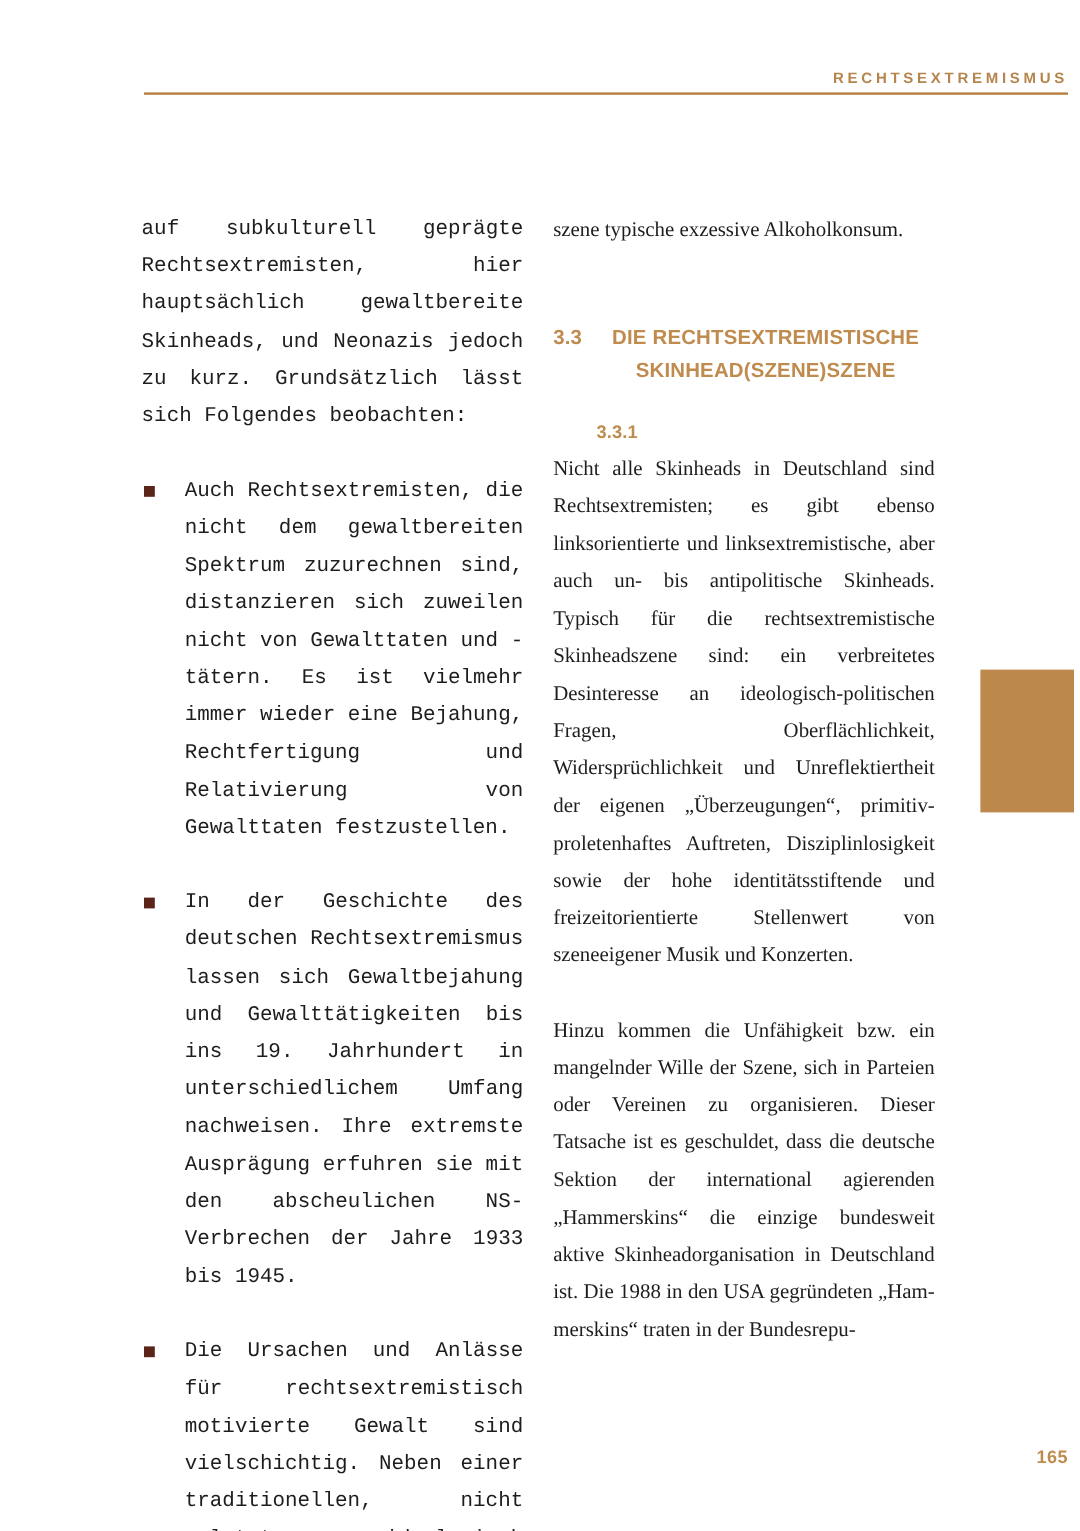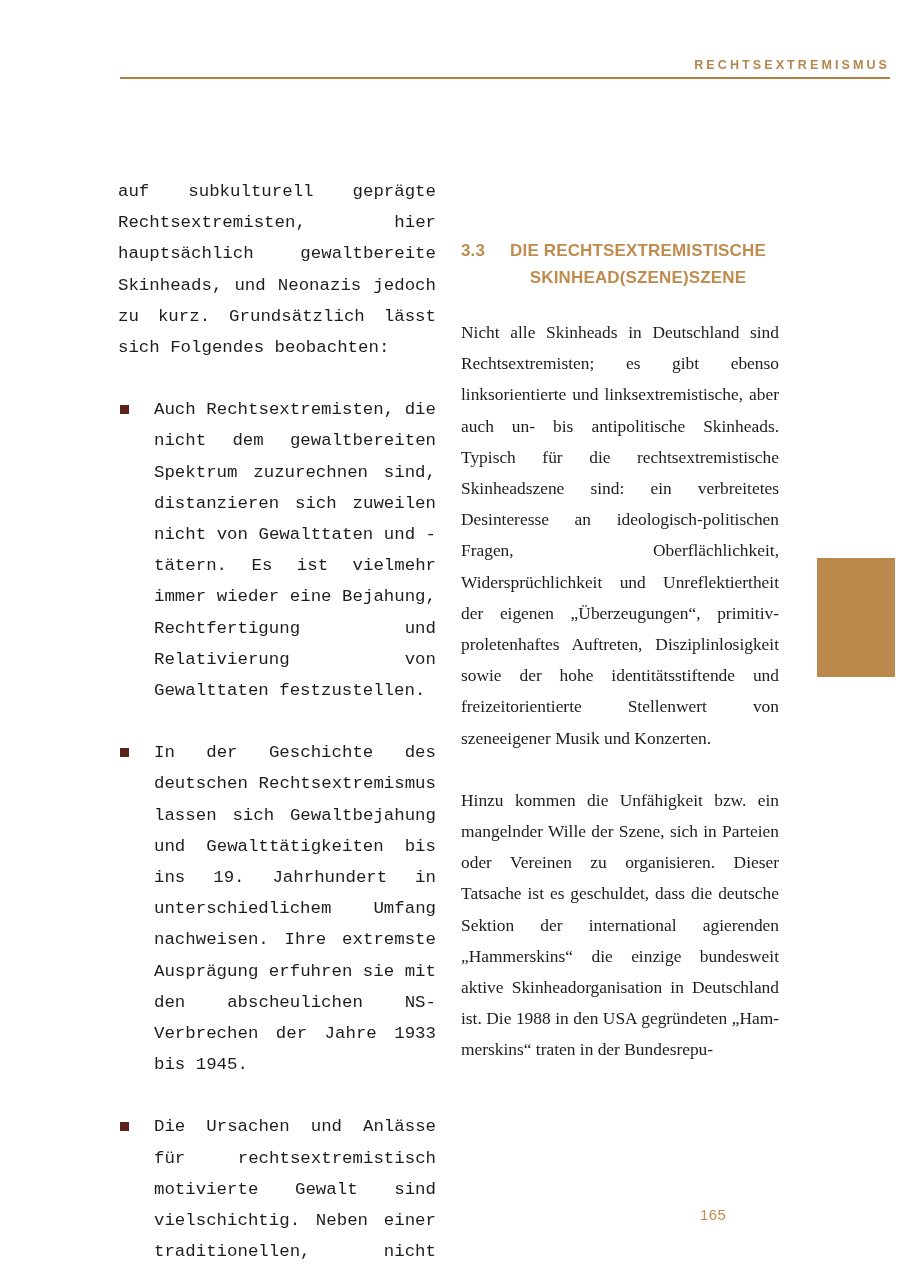--- a/index.html
+++ b/index.html
@@ -129,22 +129,23 @@
     padding-left: 36px;
     text-align: left;
   }
 
   
   .page-number {
     position: absolute;
     left: 700px;
     top: 1206px;
     width: 190px;
-    font-family: "Liberation Sans", "DejaVu Sans", sans-serif;
-    font-weight: normal;
+    text-align: right;
+    font-family: "Liberation Sans", "DejaVu Sans", sans-serif;
+    font-weight: bold;
     font-size: 15px;
     letter-spacing: 0.4px;
     color: #c08b4e;
   }
 </style>
 </head>
 <body>
 
 <div class="page">
 
@@ -171,30 +172,32 @@
       <li class="bullet-item">
         <span class="bullet-mark"></span>
         <span>Die Ursachen und Anlässe für rechts­extremistisch motivierte Gewalt sind vielschichtig. Neben einer tra­ditionellen, nicht zuletzt ideologisch begründeten Nähe zur Gewalt tra­gen weitere Faktoren zu ihrer Ent­stehung bei. Dazu zählen beispiels­weise eine Begeisterung für Waffen, die in der Szene immer wieder an­zutreffen ist, und der konkret für die rechtsextremistische Skinhead-</span>
       </li>
     </ul>
 
   </div>
 
   <div class="col col-right">
 
+    <p>szene typische exzessive Alkohol­konsum.</p>
 
     <div class="para-gap" style="height:62px;"></div>
 
     <div class="h-section">
       <span class="h-num">3.3</span>
       <span>DIE RECHTSEXTREMISTISCHE SKINHEAD(SZENE)SZENE</span>
     </div>
 
     <div class="para-gap-sm"></div>
 
+    <div class="h-sub">3.3.1</div>
 
     <p>Nicht alle Skinheads in Deutschland sind Rechtsextremisten; es gibt ebenso linksorientierte und linksextremisti­sche, aber auch un- bis antipolitische Skinheads. Typisch für die rechtsextre­mistische Skinheadszene sind: ein ver­breitetes Desinteresse an ideologisch-politischen Fragen, Oberflächlichkeit, Widersprüchlichkeit und Unreflektiert­heit der eigenen „Überzeugungen“, primitiv-proletenhaftes Auftreten, Dis­ziplinlosigkeit sowie der hohe iden­titätsstiftende und freizeitorientierte Stellenwert von szeneeigener Musik und Konzerten.</p>
 
     <div class="para-gap"></div>
 
     <p>Hinzu kommen die Unfähigkeit bzw. ein mangelnder Wille der Szene, sich in Parteien oder Vereinen zu organisie­ren. Dieser Tatsache ist es geschuldet, dass die deutsche Sektion der interna­tional agierenden „Hammerskins“ die einzige bundesweit aktive Skinhead­organisation in Deutschland ist. Die 1988 in den USA gegründeten „Ham­merskins“ traten in der Bundesrepu-</p>
 
   </div>
 
   <div class="page-number">165</div>

